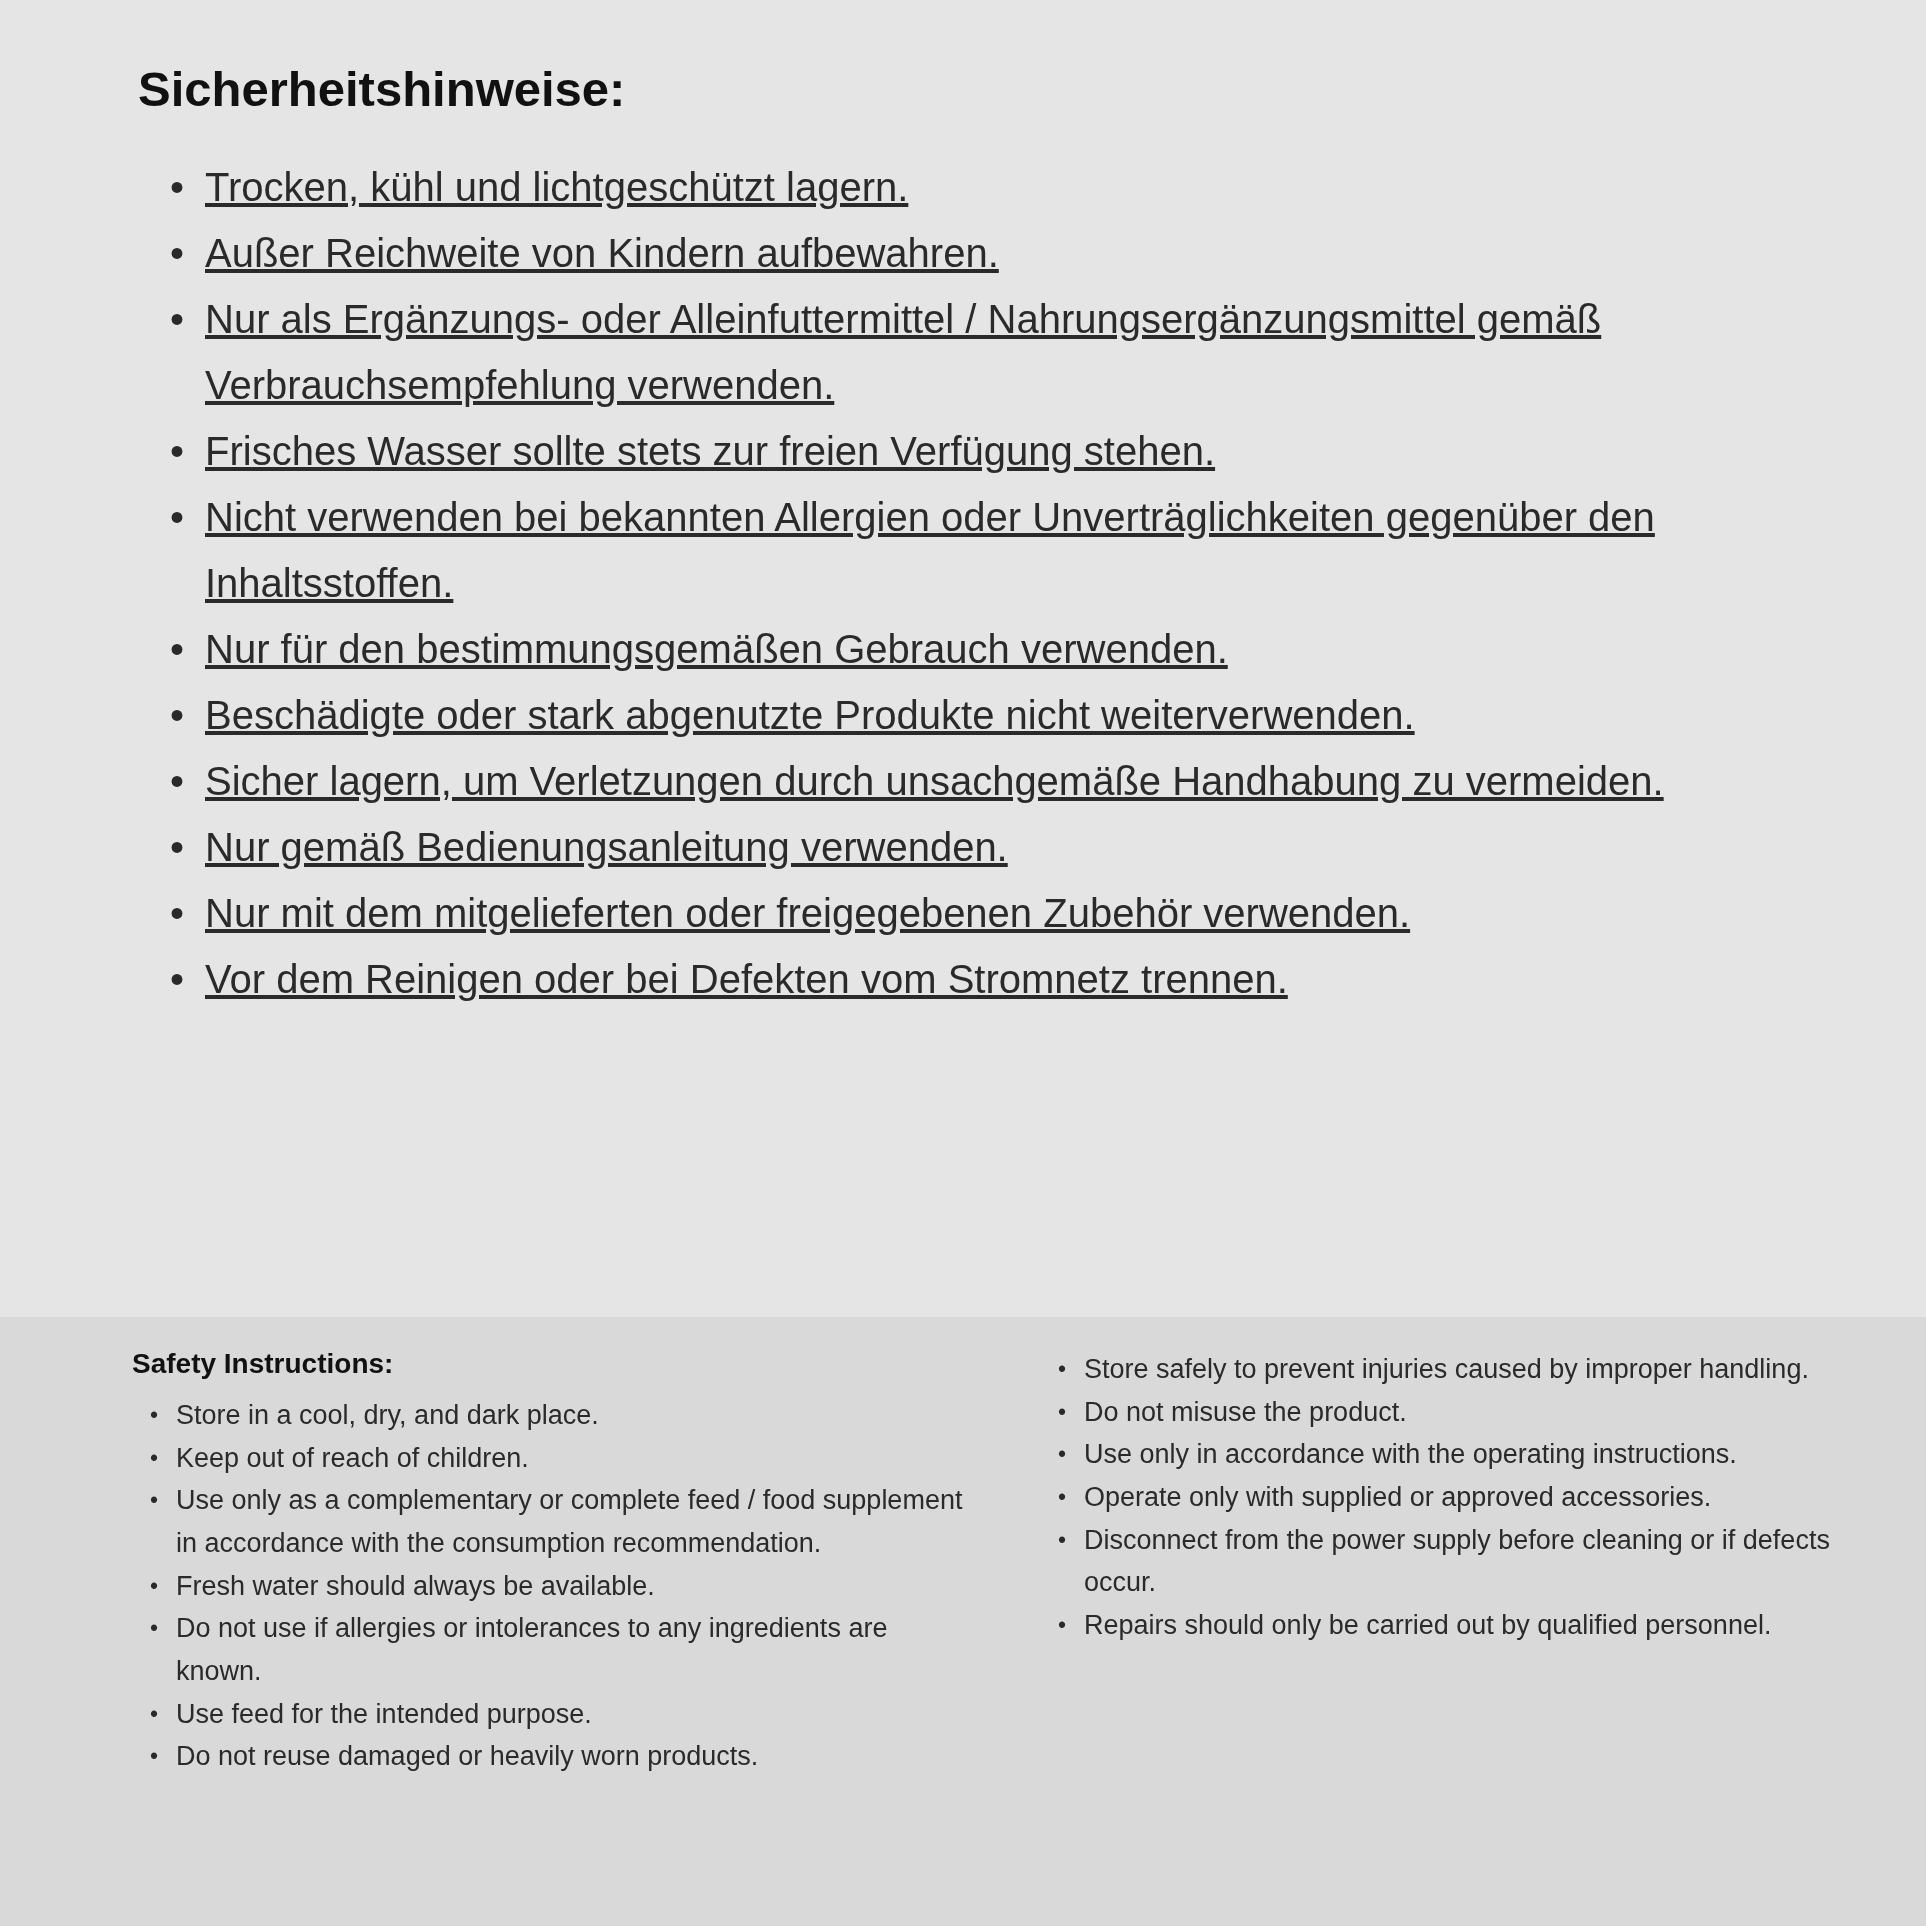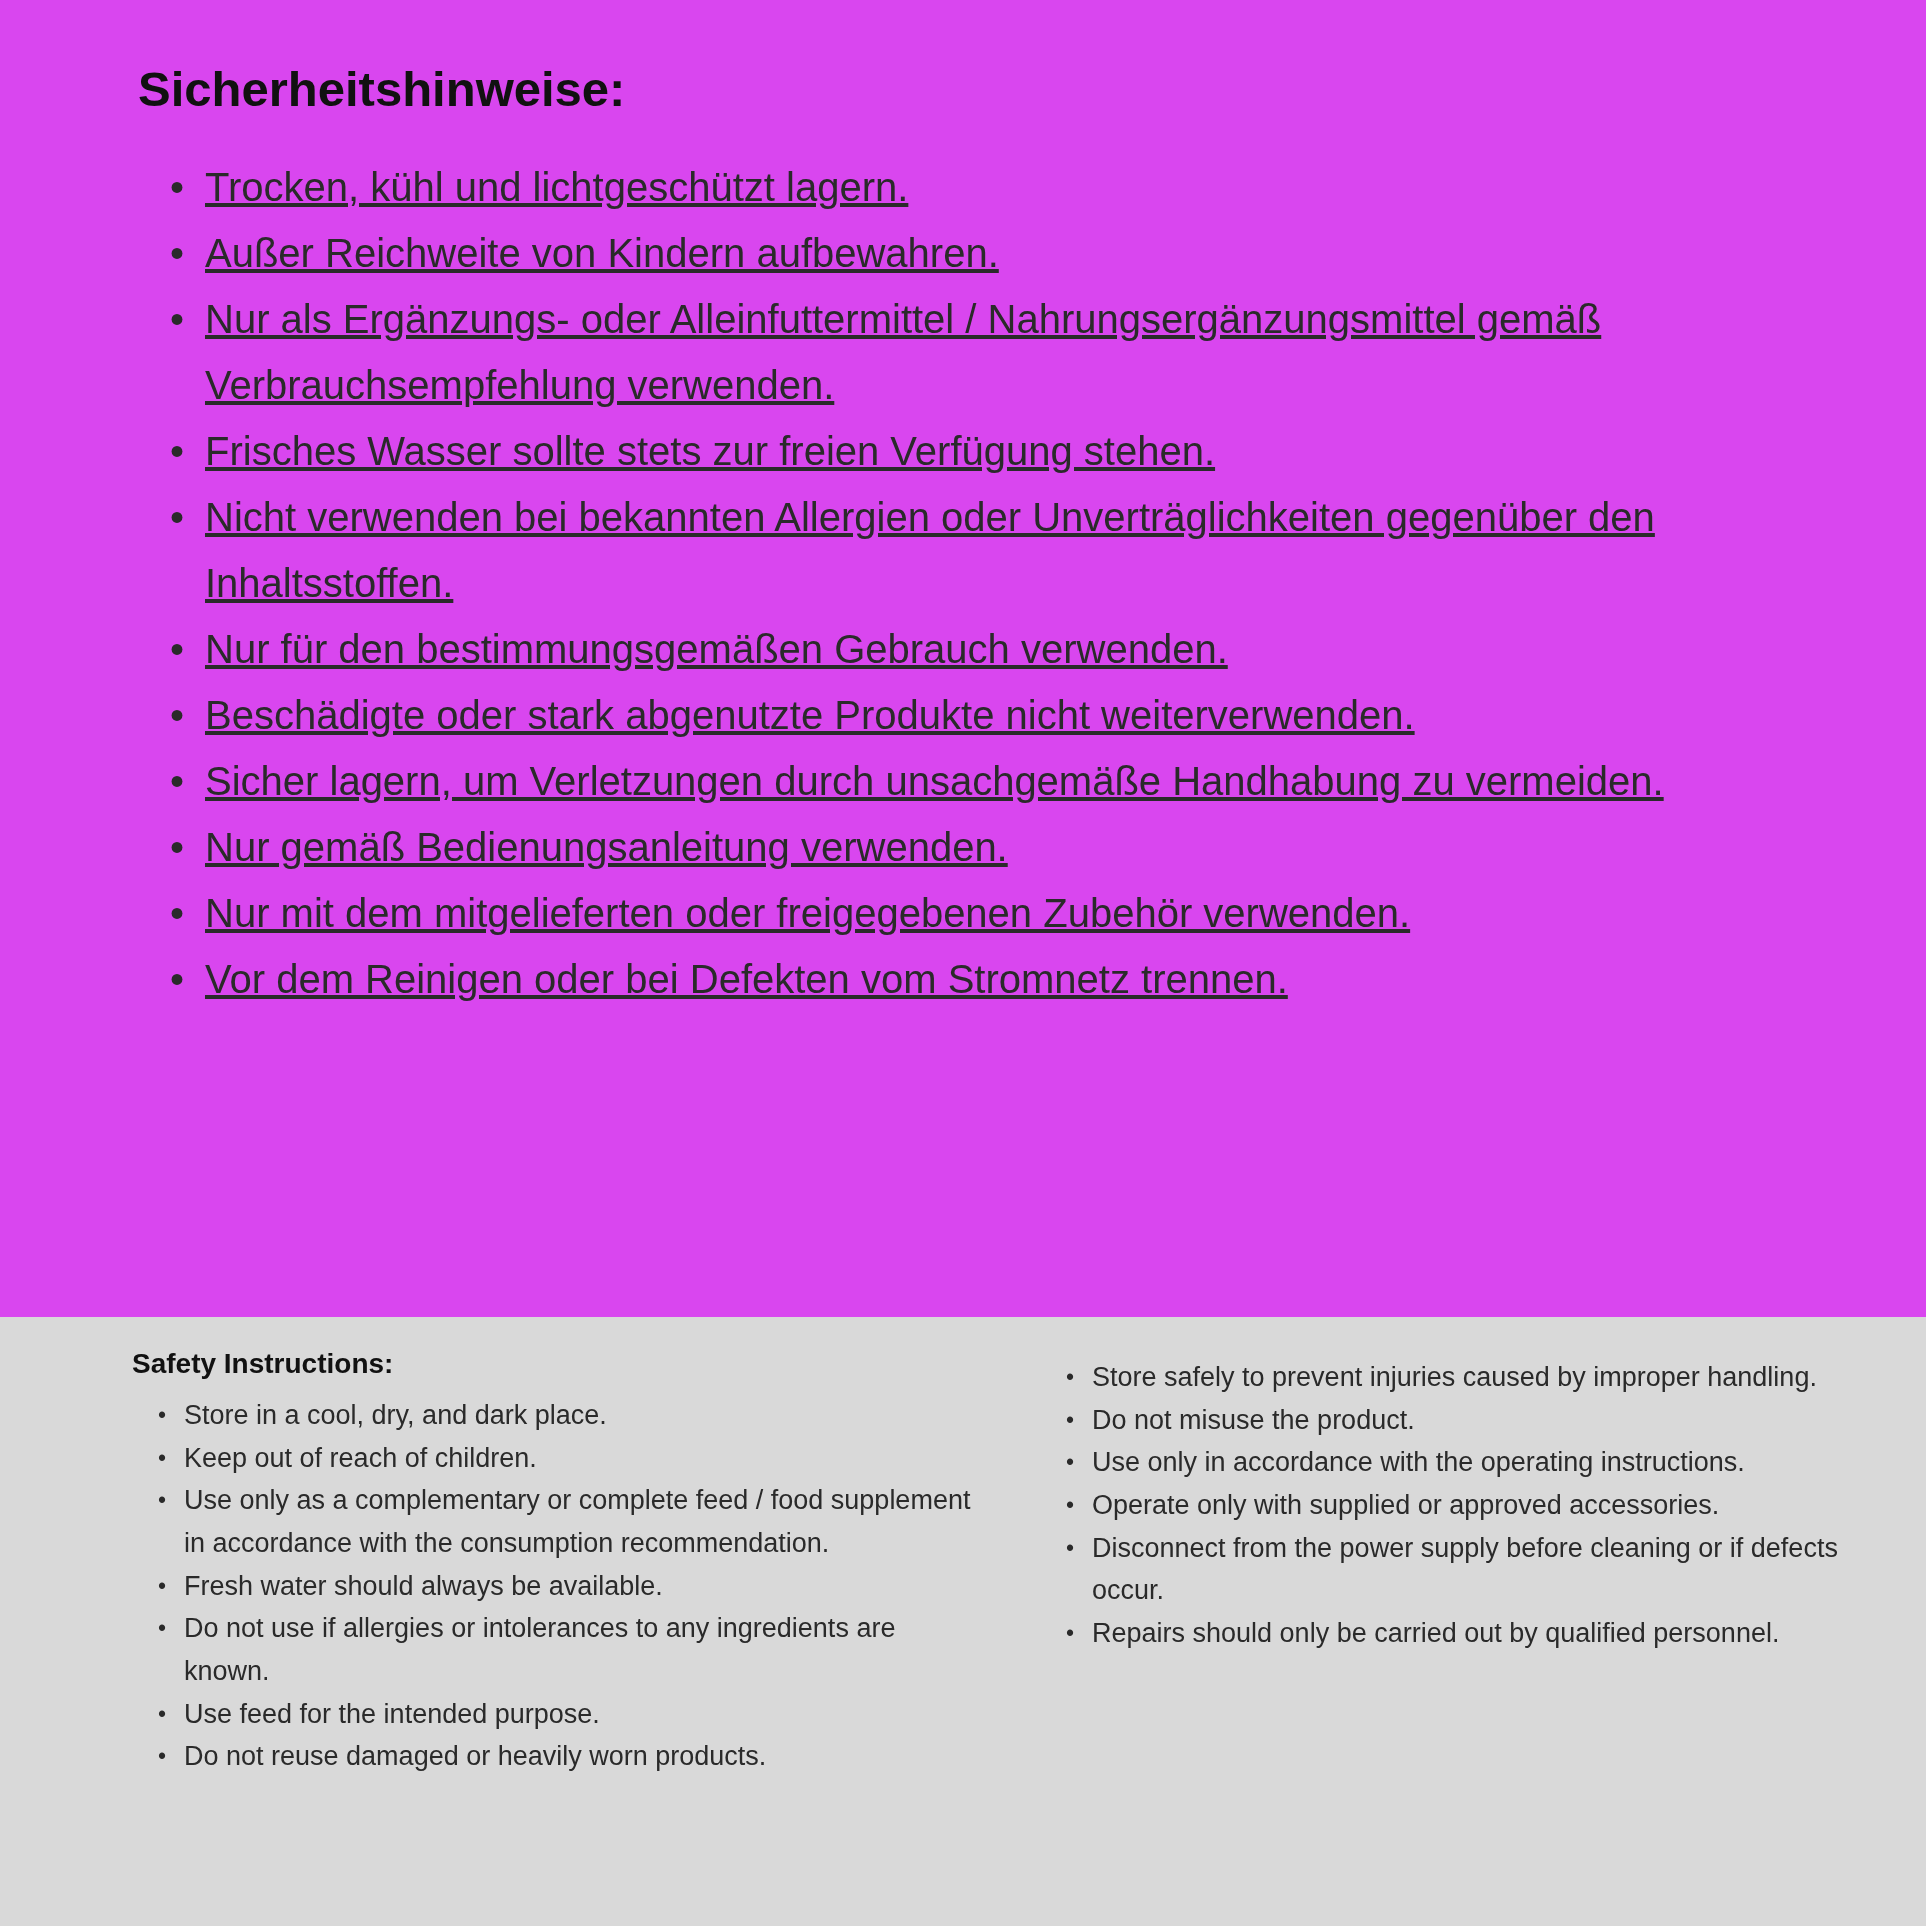--- a/index.html
+++ b/index.html
@@ -15,21 +15,21 @@
   }
   .page {
     width: 1926px;
     height: 1926px;
     display: flex;
     flex-direction: column;
   }
 
   
   .german-section {
-    background: #d946ef;
+    background: #e5e5e5;
     padding: 61px 103px 11px 138px;
     height: 1317px;
     flex: 0 0 auto;
   }
   .german-title {
     font-size: 49px;
     font-weight: 700;
     color: #111111;
     margin: 0 0 37px 0;
     letter-spacing: 0;
@@ -71,21 +71,21 @@
     flex: 0 0 auto;
   }
   .english-title {
     font-size: 28px;
     font-weight: 700;
     color: #111111;
     margin: 0 0 14px 0;
   }
   .english-list {
     list-style: none;
-    margin: 8px;
+    margin: 0;
     padding: 0;
     font-size: 27px;
     line-height: 1.58;
     color: #2a2a2a;
   }
   .english-list li {
     position: relative;
     padding-left: 44px;
   }
   .english-list li::before {

